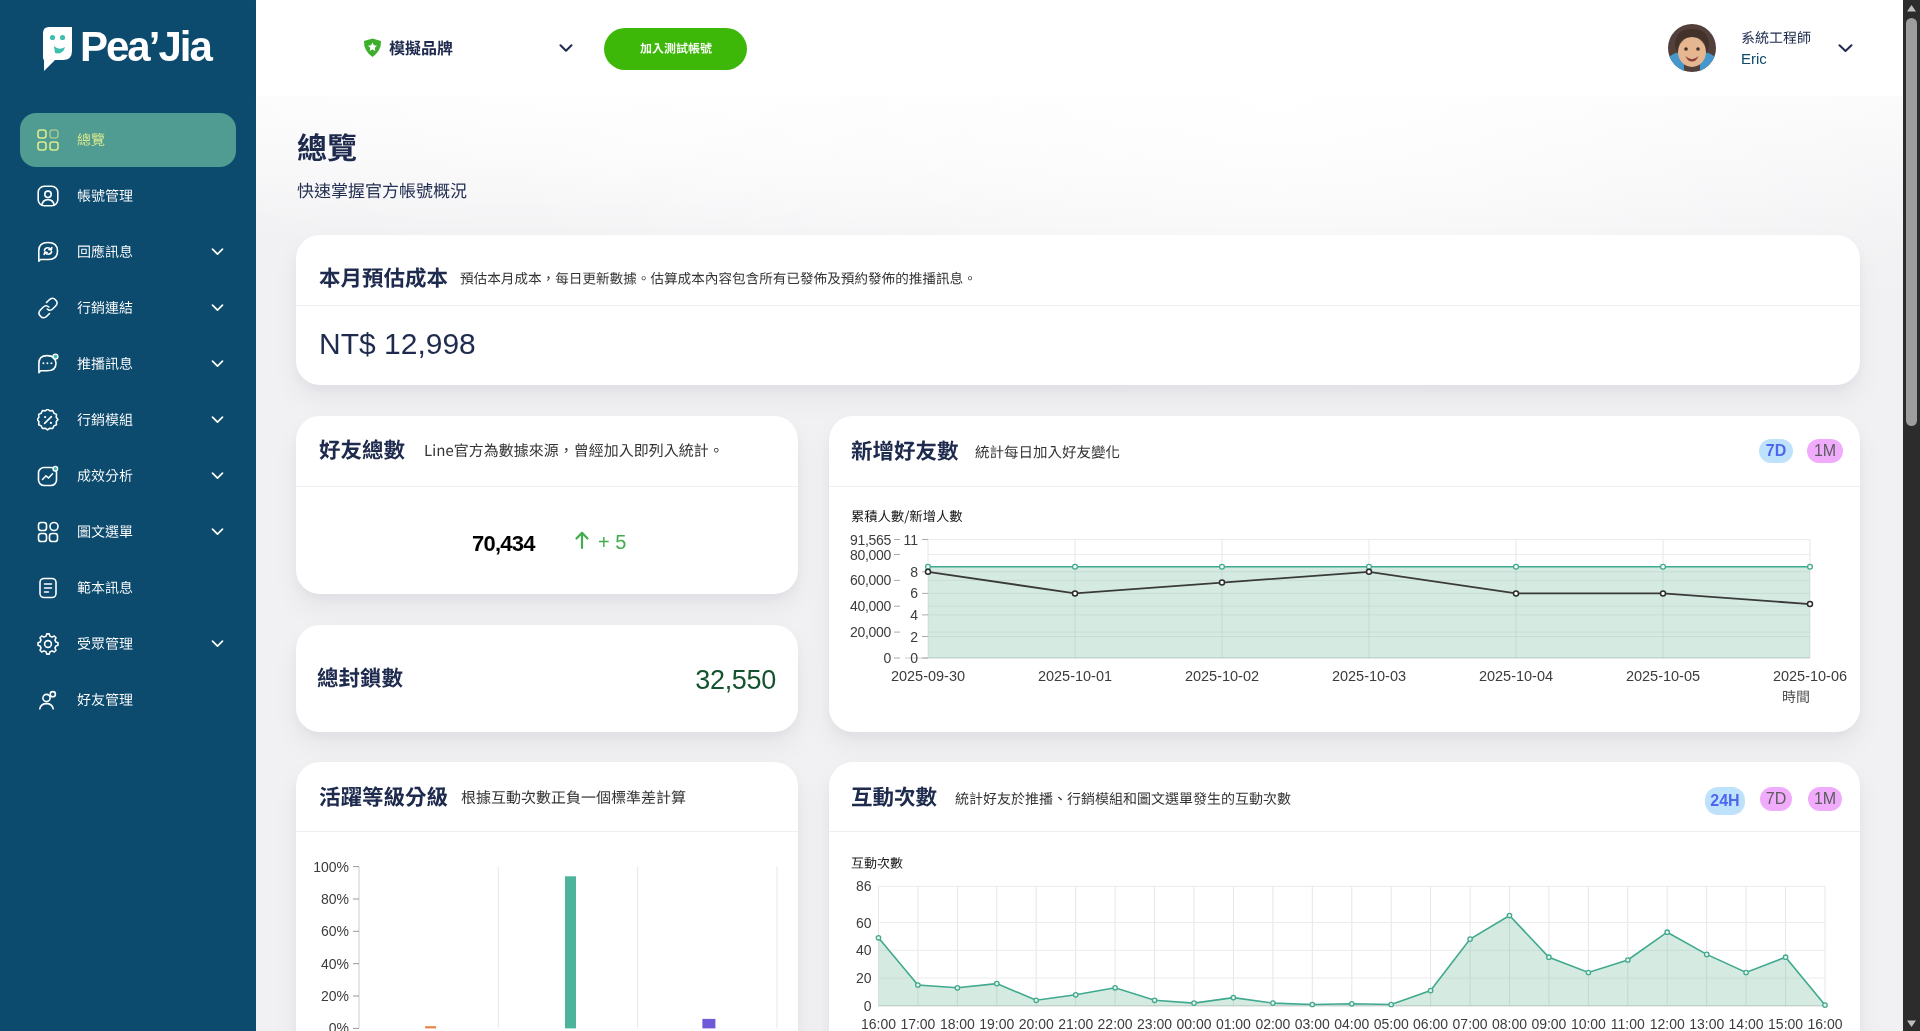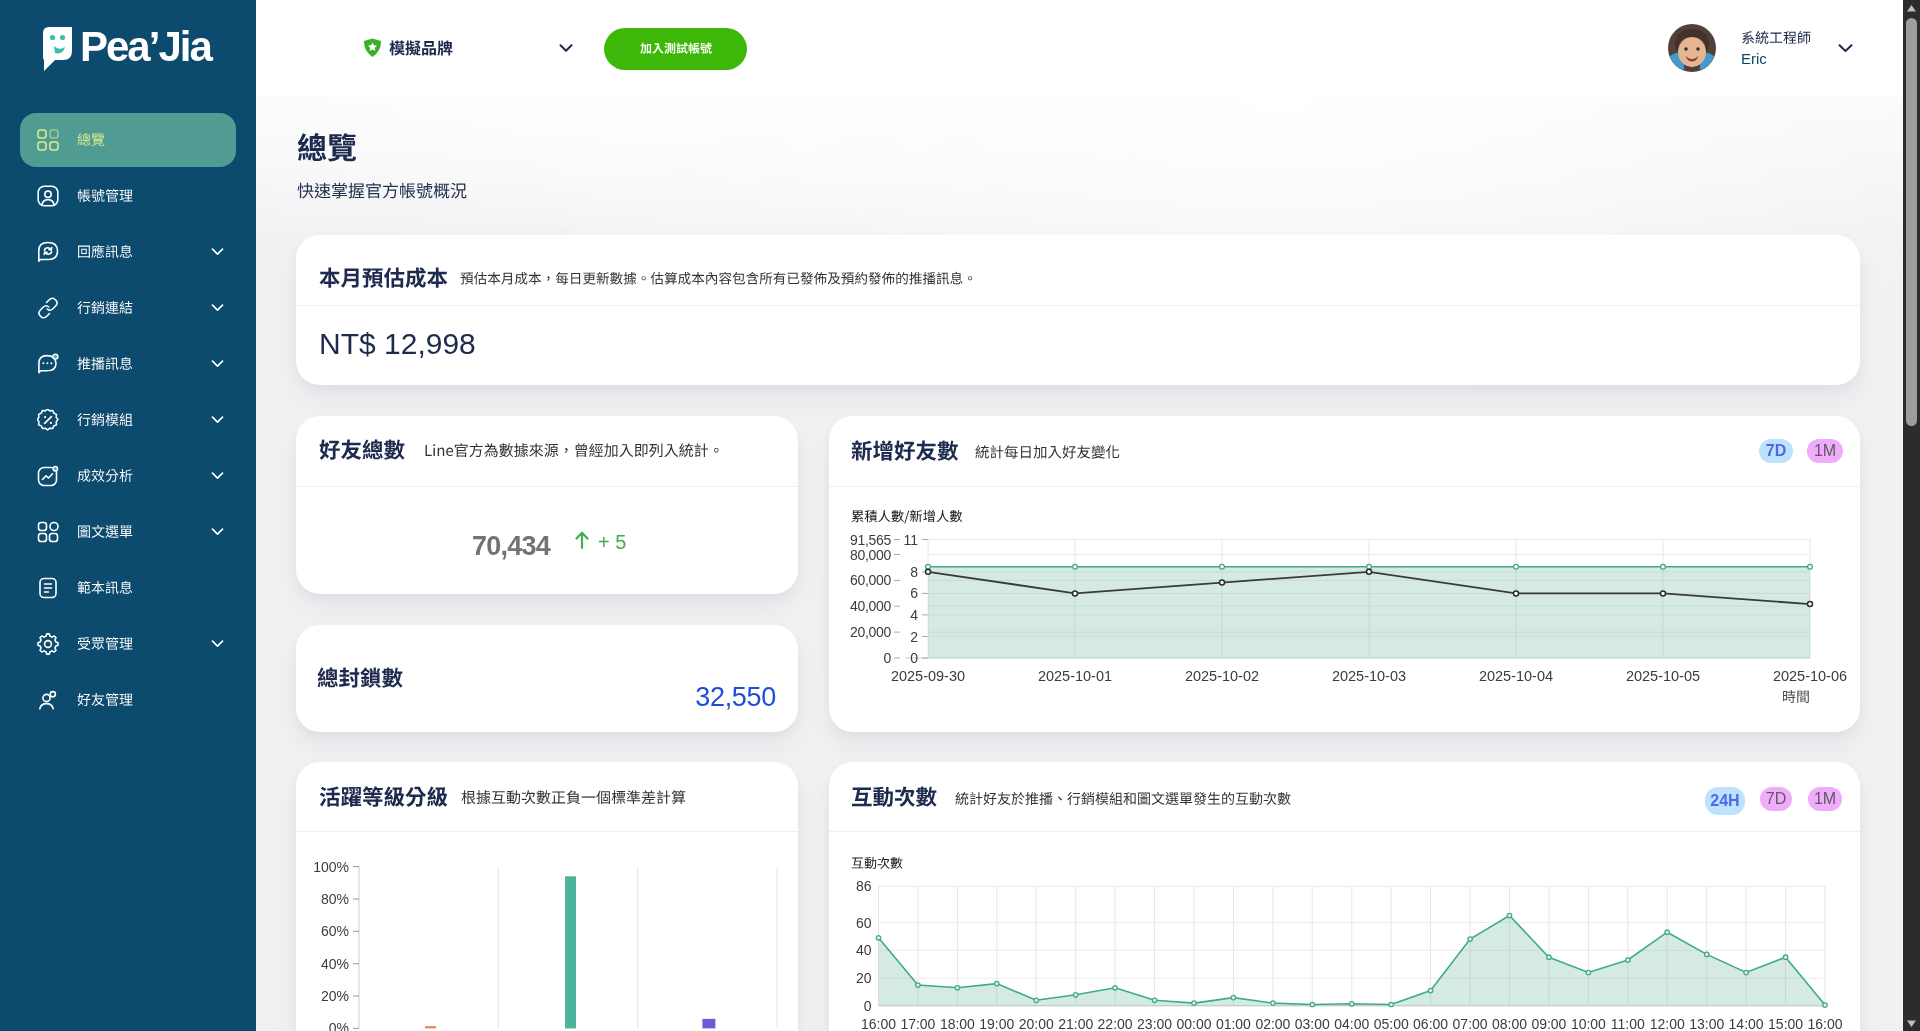--- a/index.html
+++ b/index.html
@@ -321,33 +321,33 @@
     <use href="#g97" transform="translate(164.7 15.9) scale(0.01500)"></use>
     <use href="#g98" transform="translate(179.7 15.9) scale(0.01500)"></use>
     <use href="#g99" transform="translate(194.7 15.9) scale(0.01500)"></use>
     <use href="#g100" transform="translate(209.7 15.9) scale(0.01500)"></use>
     <use href="#g101" transform="translate(224.7 15.9) scale(0.01500)"></use>
     <use href="#g99" transform="translate(239.7 15.9) scale(0.01500)"></use>
     <use href="#g43" transform="translate(254.7 15.9) scale(0.01500)"></use>
     <use href="#g102" transform="translate(269.7 15.9) scale(0.01500)"></use>
     <use href="#g72" transform="translate(284.7 15.9) scale(0.01500)"></use>
   </svg>
-<div class="abs" style="left:472px;top:531px;font-size:27px;font-weight:bold;color:#737373;letter-spacing:-0.75px">70,434</div>
+<div class="abs" style="left:472px;top:531px;font-size:22px;font-weight:bold;color:#000000;letter-spacing:-0.75px">70,434</div>
 <svg class="abs" style="left:573px;top:530px" width="18" height="20" viewBox="0 0 18 20">
     <path d="M9 18 L9 3 M3.5 8.5 L9 2.8 L14.5 8.5" stroke="#42ac4e" stroke-width="2.2" fill="none" stroke-linecap="round" stroke-linejoin="round"></path>
   </svg>
 <div class="abs" style="left:598px;top:531px;font-size:20px;color:#42ac4e">+ 5</div>
 <div class="card" style="left:296px;top:625px;width:502px;height:107px"></div>
 <svg style="position:absolute;left:317.0px;top:662.7px;overflow:visible;" width="86.0" height="30.1" fill="#1e2b4e">
     <use href="#g47" transform="translate(0.0 22.8) scale(0.02150)"></use>
     <use href="#g103" transform="translate(21.5 22.8) scale(0.02150)"></use>
     <use href="#g104" transform="translate(43.0 22.8) scale(0.02150)"></use>
     <use href="#g88" transform="translate(64.5 22.8) scale(0.02150)"></use>
   </svg>
-<div class="abs" style="left:776px;top:682px;font-size:27px;color:#1d4ed8;letter-spacing:-0.3px;transform:translateX(-100%)">32,550</div>
+<div class="abs" style="left:776px;top:665px;font-size:27px;color:#14532d;letter-spacing:-0.3px;transform:translateX(-100%)">32,550</div>
 <div class="card" style="left:829px;top:416px;width:1031px;height:316px"></div>
 <div class="hdiv" style="left:829px;top:486px;width:1031px"></div>
 <svg style="position:absolute;left:851.0px;top:435.7px;overflow:visible;" width="107.5" height="30.1" fill="#1e2b4e">
     <use href="#g105" transform="translate(0.0 22.8) scale(0.02150)"></use>
     <use href="#g106" transform="translate(21.5 22.8) scale(0.02150)"></use>
     <use href="#g86" transform="translate(43.0 22.8) scale(0.02150)"></use>
     <use href="#g87" transform="translate(64.5 22.8) scale(0.02150)"></use>
     <use href="#g88" transform="translate(86.0 22.8) scale(0.02150)"></use>
   </svg>
 <svg style="position:absolute;left:975.0px;top:441.6px;overflow:visible;" width="145.0" height="20.3" fill="#333333">

